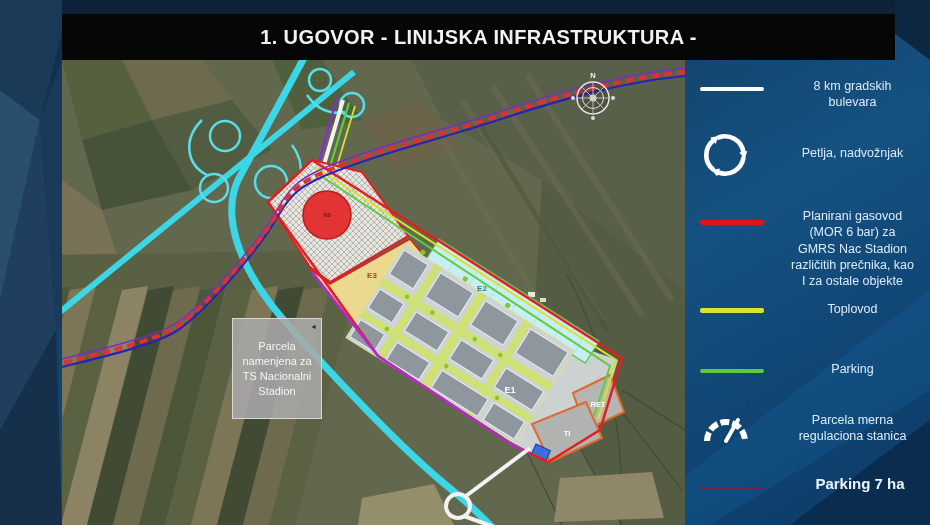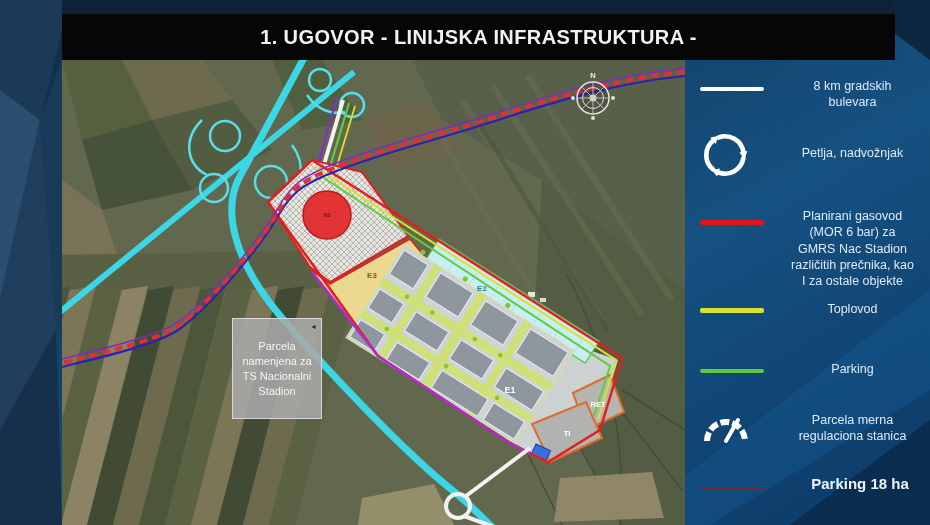--- a/index.html
+++ b/index.html
@@ -283,17 +283,17 @@
     <div class="lrow" style="top:0">
       <svg class="licon" style="top:344px;left:16px" width="50" height="44" viewBox="0 0 50 42">
         <path d="M6,36 A19,19 0 1 1 44,36" fill="none" stroke="#fff" stroke-width="6" stroke-dasharray="9 3"></path>
         <path d="M25,36 L37,15" stroke="#fff" stroke-width="4" stroke-linecap="round"></path>
       </svg>
       <span class="ltext" style="top:352px">Parcela merna regulaciona stanica</span>
     </div>
 
     <div class="lrow" style="top:0">
       <span class="lsym" style="top: 428px; height: 2px; background: rgb(110, 42, 58);"></span>
-      <span class="ltext parking-text" style="top:414px;width:140px">Parking 18 ha</span>
+      <span class="ltext parking-text" style="top:414px;width:140px">Parking 7 ha</span>
     </div>
 
   </div>
 </div>
 
 </body></html>

